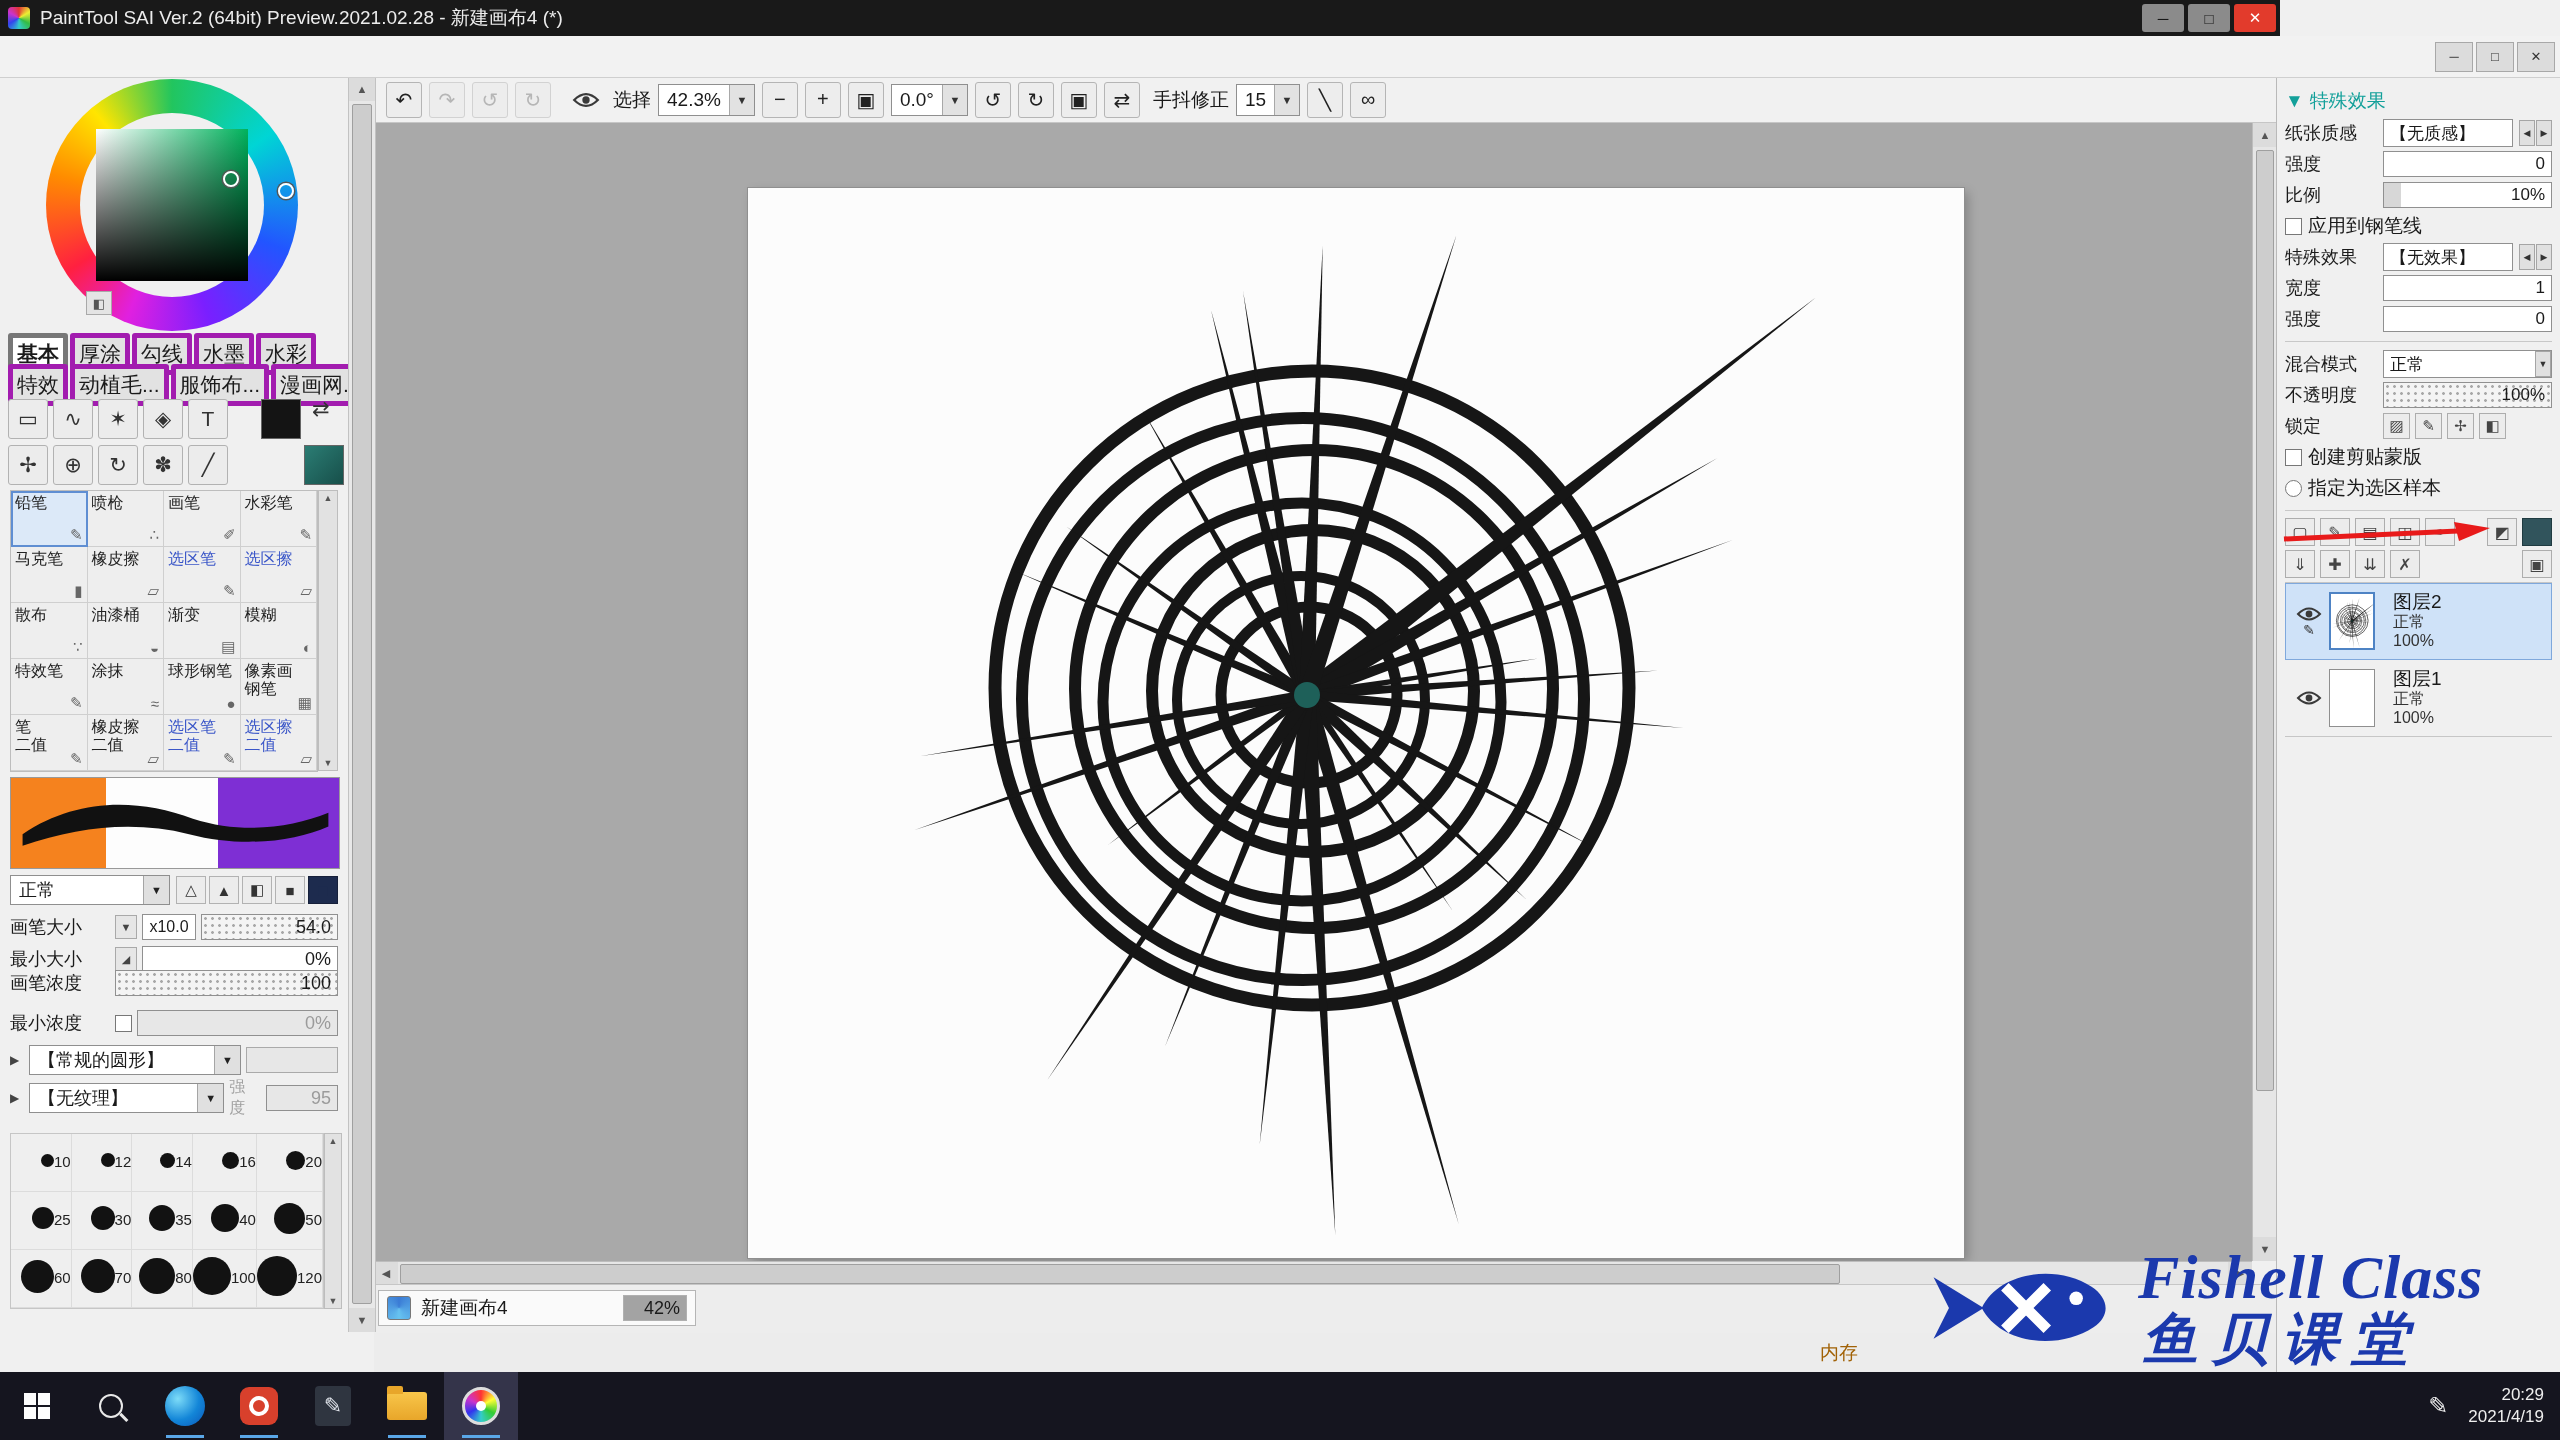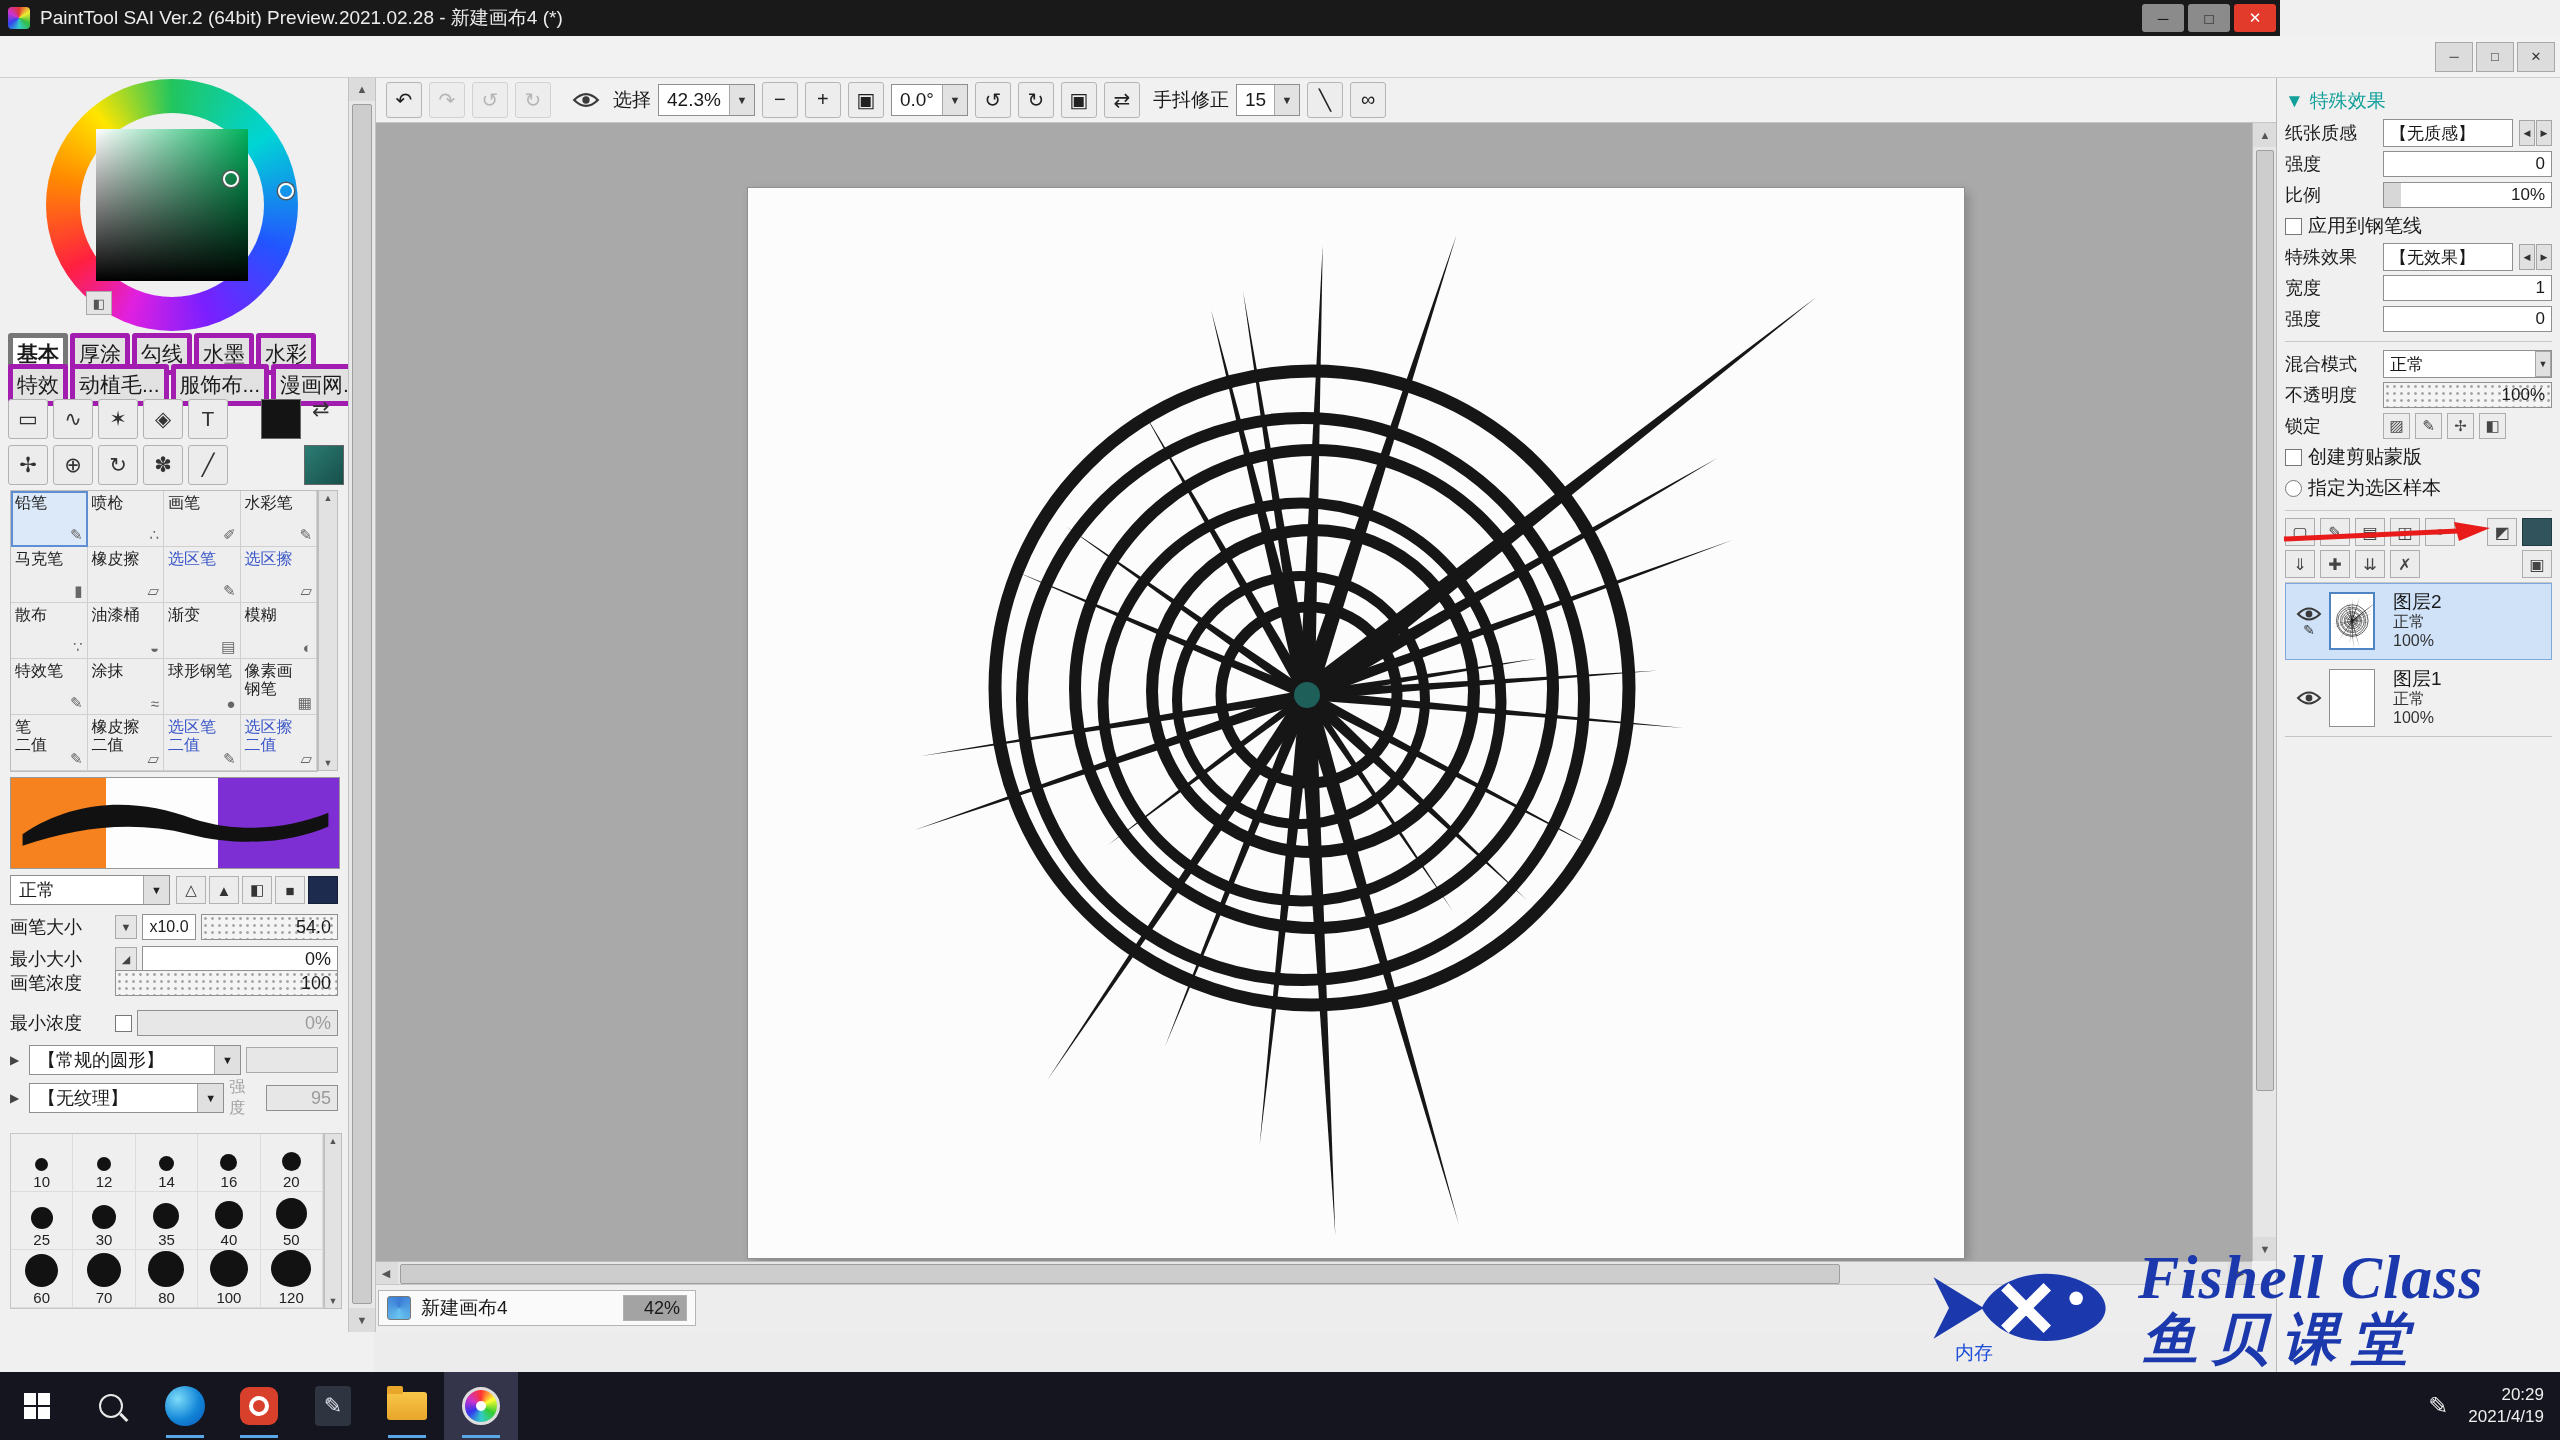--- a/index.html
+++ b/index.html
@@ -80,21 +80,21 @@
 
   #shape-row{position:absolute;left:10px;top:968px;width:328px;height:30px;display:flex;align-items:center;gap:5px;}
   #texture-row{position:absolute;left:10px;top:1006px;width:328px;height:30px;display:flex;align-items:center;gap:5px;}
   .expander{width:14px;font-size:12px;color:#444;}
   #shape-dd{width:212px;} #texture-dd{width:196px;}
   .gray-box{flex:1;height:26px;background:#e7e7e7;border:1px solid #aaa;box-sizing:border-box;}
   .gray-label{color:#a0a0a0;font-size:16px;}
   #texture-strength{width:72px;flex:none;}
 
   #size-grid{position:absolute;left:10px;top:1056px;width:312px;display:grid;grid-template-columns:repeat(5,1fr);grid-auto-rows:58px;border:1px solid #c6c6c6;background:#efefef;}
-  .size-cell{display:flex;flex-direction:column;align-items:center;justify-content:flex-end;border-right:1px solid #dcdcdc;border-bottom:1px solid #dcdcdc;padding-bottom:2px;}
+  .size-cell{display:flex;flex-direction:row;align-items:center;justify-content:flex-end;border-right:1px solid #dcdcdc;border-bottom:1px solid #dcdcdc;padding-bottom:2px;}
   .size-dot{background:#121212;border-radius:50%;margin-bottom:3px;}
   .size-num{font-size:15px;color:#222;line-height:1;}
   #size-scroll{position:absolute;left:324px;top:1056px;width:18px;height:176px;background:#e2e2e2;border:1px solid #bdbdbd;font-size:9px;color:#555;display:flex;flex-direction:column;justify-content:space-between;align-items:center;padding:2px 0;box-sizing:border-box;}
 
   #left-scrollbar{position:absolute;left:348px;top:77px;width:26px;height:1255px;background:#e8e8e8;border-left:1px solid #c2c2c2;border-right:1px solid #c2c2c2;z-index:5;}
   .sb-arr{height:24px;display:flex;align-items:center;justify-content:center;font-size:11px;color:#555;background:#dcdcdc;}
   .sb-arr.bottom{position:absolute;bottom:0;left:0;right:0;}
   .sb-thumb-v{position:absolute;left:3px;right:3px;top:27px;bottom:28px;background:#cdcdcd;border:1px solid #9f9f9f;border-radius:2px;}
 
   
@@ -117,21 +117,21 @@
   .sb-arr-h{position:absolute;top:0;width:24px;height:23px;display:flex;align-items:center;justify-content:center;font-size:11px;color:#555;background:#dcdcdc;}
   #h-left{left:0;} #h-right{right:0;}
   .sb-thumb-h{position:absolute;left:26px;top:2px;width:1438px;height:18px;background:#cdcdcd;border:1px solid #9f9f9f;border-radius:2px;}
 
   #statusbar{position:absolute;left:374px;top:1284px;width:1902px;height:48px;background:#ededed;border-top:1px solid #c6c6c6;z-index:4;}
   .doc-tab{position:absolute;left:4px;top:5px;width:318px;height:36px;background:#fafafa;border:1px solid #b5b5b5;display:flex;align-items:center;gap:10px;padding:0 8px;box-sizing:border-box;}
   .doc-ico{width:22px;height:22px;border-radius:3px;background:conic-gradient(#3a7bd5,#67c3f0,#3a7bd5);border:1px solid #777;}
   .doc-zoom{margin-left:auto;width:64px;height:26px;border:1px solid #b0b0b0;background:#a3a3a3;display:flex;align-items:center;justify-content:flex-end;padding:0 6px;font-size:18px;box-sizing:border-box;}
   #bottom-strip{position:absolute;left:374px;top:1332px;width:1902px;height:40px;background:#ececec;z-index:1;}
 
-  #memory-label{position:absolute;left:1955px;top:1340px;z-index:5;font-size:19px;color:#1d4ed8;}
+  #memory-label{position:absolute;left:1820px;top:1340px;z-index:5;font-size:19px;color:#a16207;}
   #mem-bar{position:absolute;left:2420px;top:1337px;width:64px;height:30px;background:#cfe8f8;border:1px solid #8fb6d4;z-index:5;}
 
   
   #right-panel{position:absolute;left:2276px;top:77px;width:284px;height:1295px;background:#f0f0f0;border-left:1px solid #b9b9b9;padding:8px 8px 0 8px;box-sizing:border-box;z-index:6;}
   .rp-head{color:#13a09a;font-size:19px;height:32px;display:flex;align-items:center;gap:6px;}
   .rp-row{display:flex;align-items:center;gap:6px;height:30px;margin:1px 0;font-size:19px;}
   .rp-label{flex:0 0 92px;font-size:18px;white-space:nowrap;}
   .rp-dd{flex:1;display:flex;align-items:center;height:28px;background:#fff;border:1px solid #909090;box-sizing:border-box;}
   .rp-dd .val{flex:1;padding:0 6px;font-size:17px;white-space:nowrap;overflow:hidden;}
   .spin{display:flex;gap:1px;}

